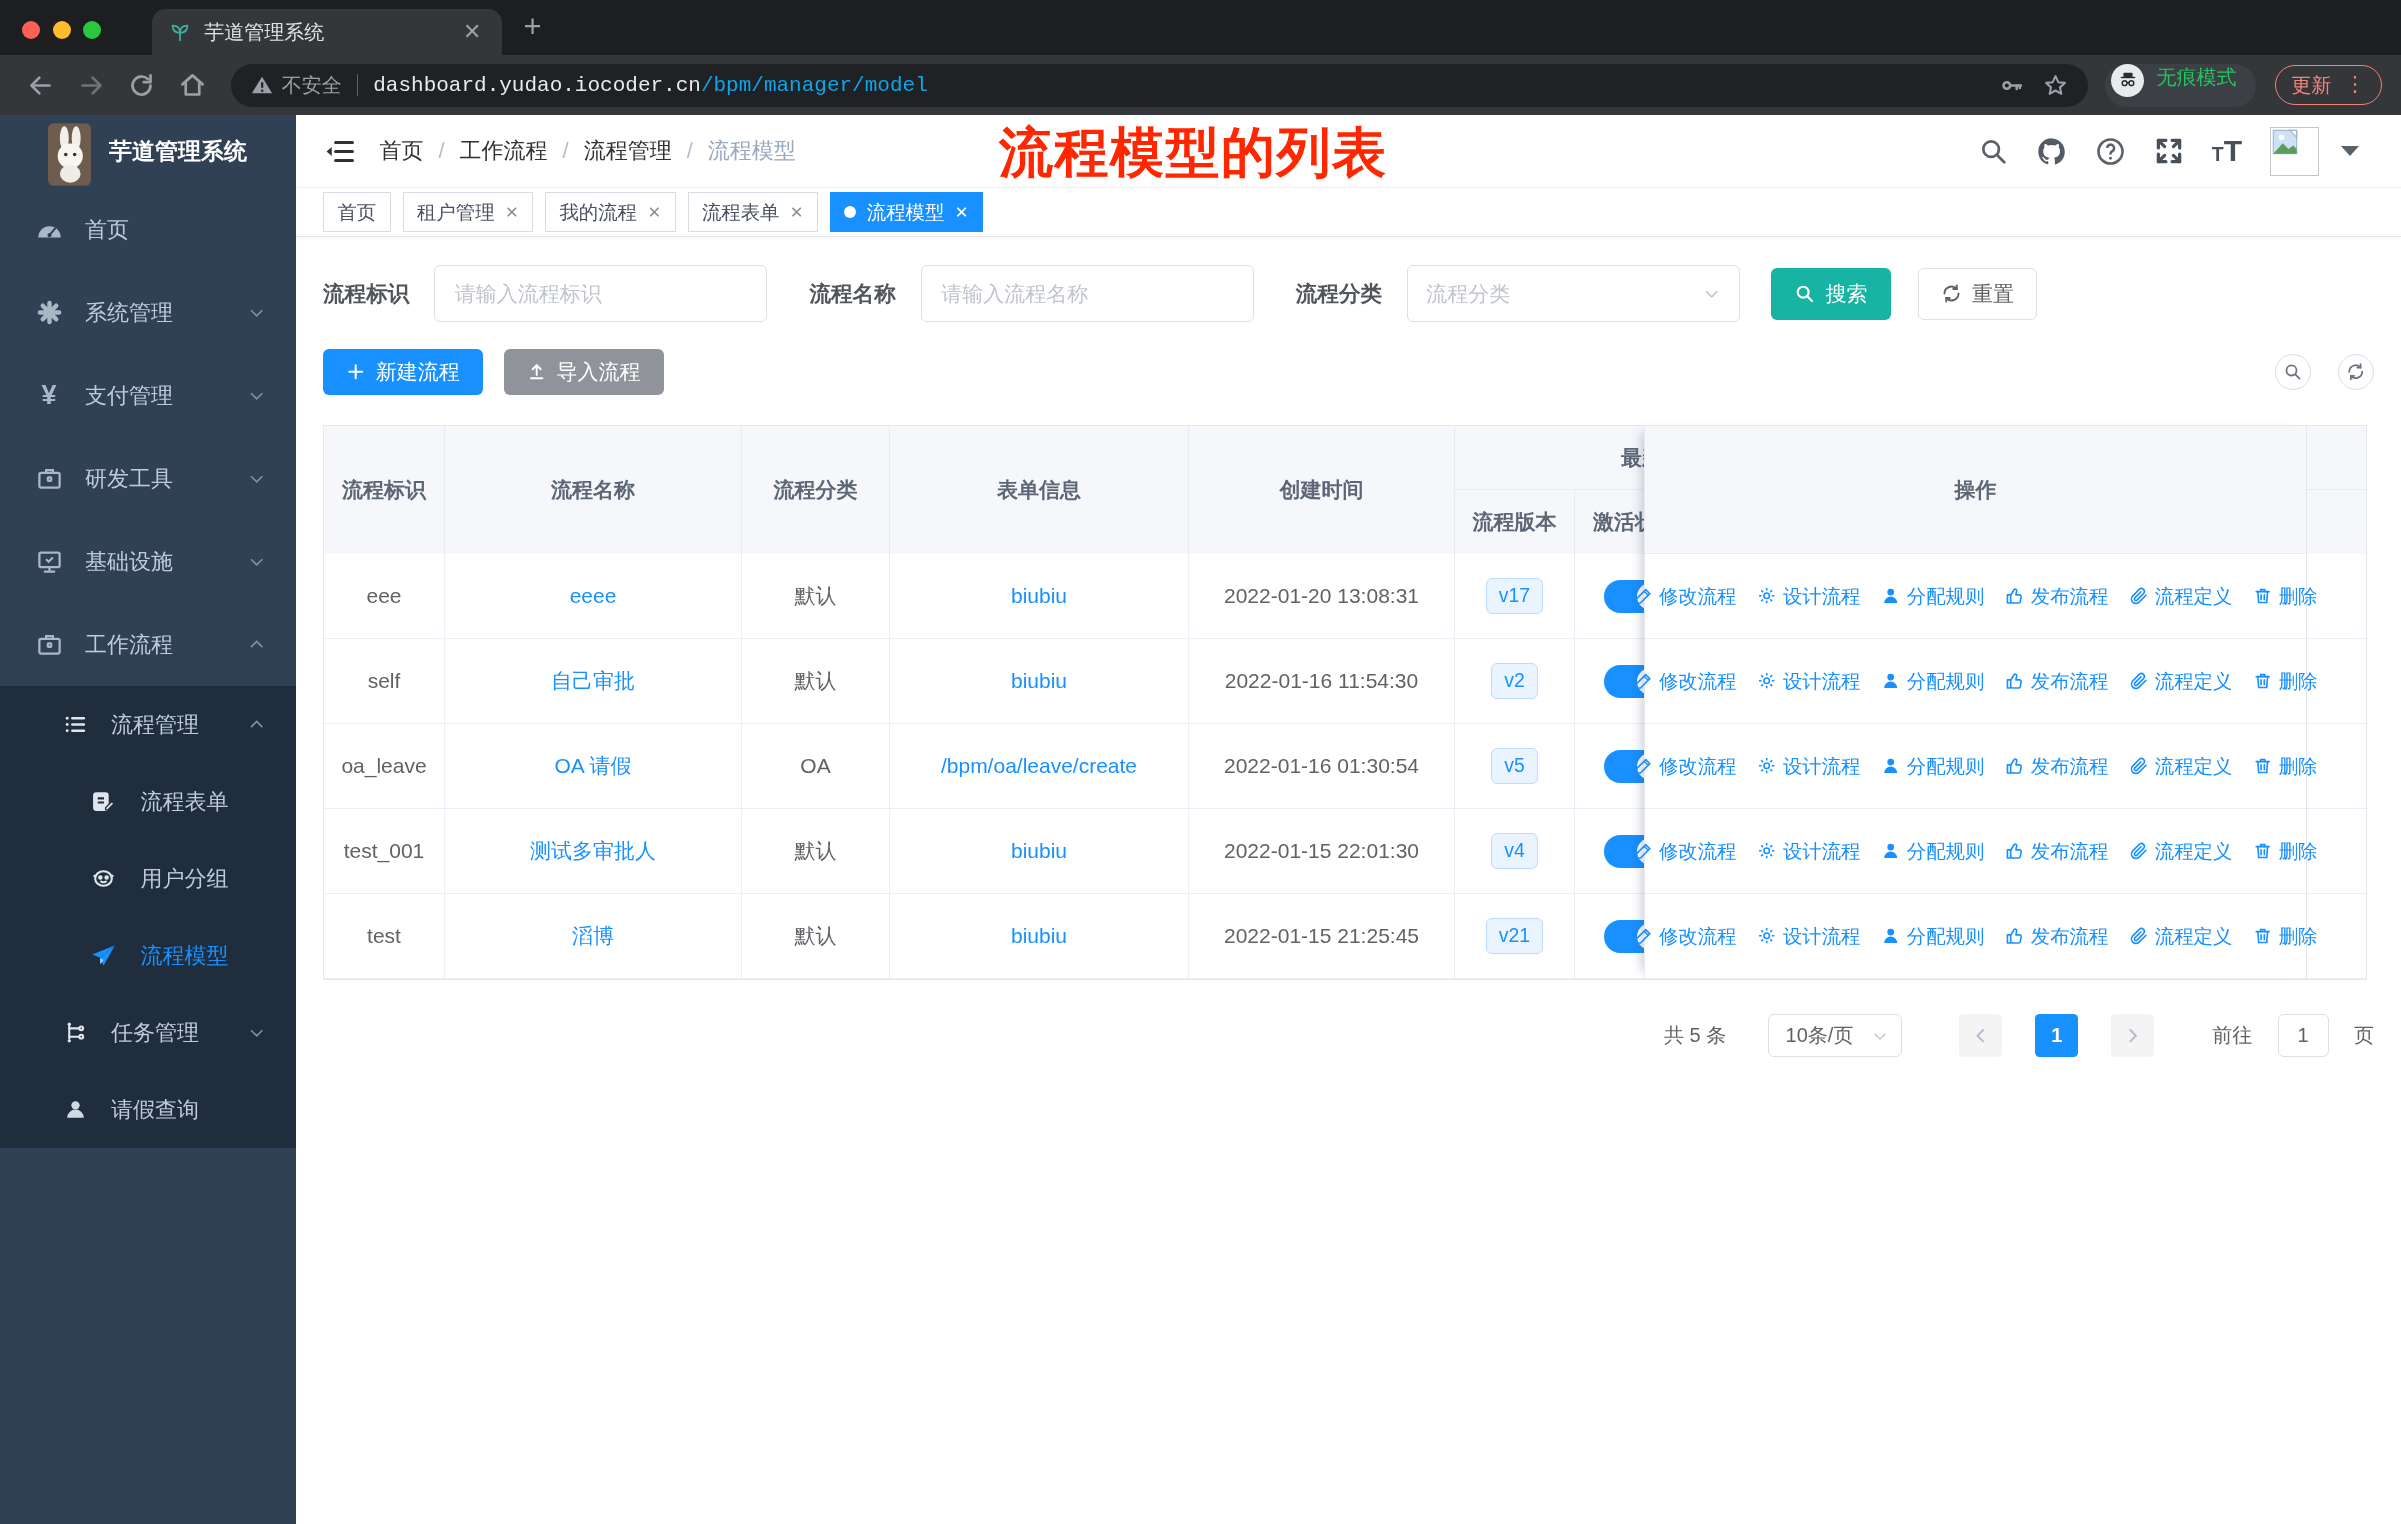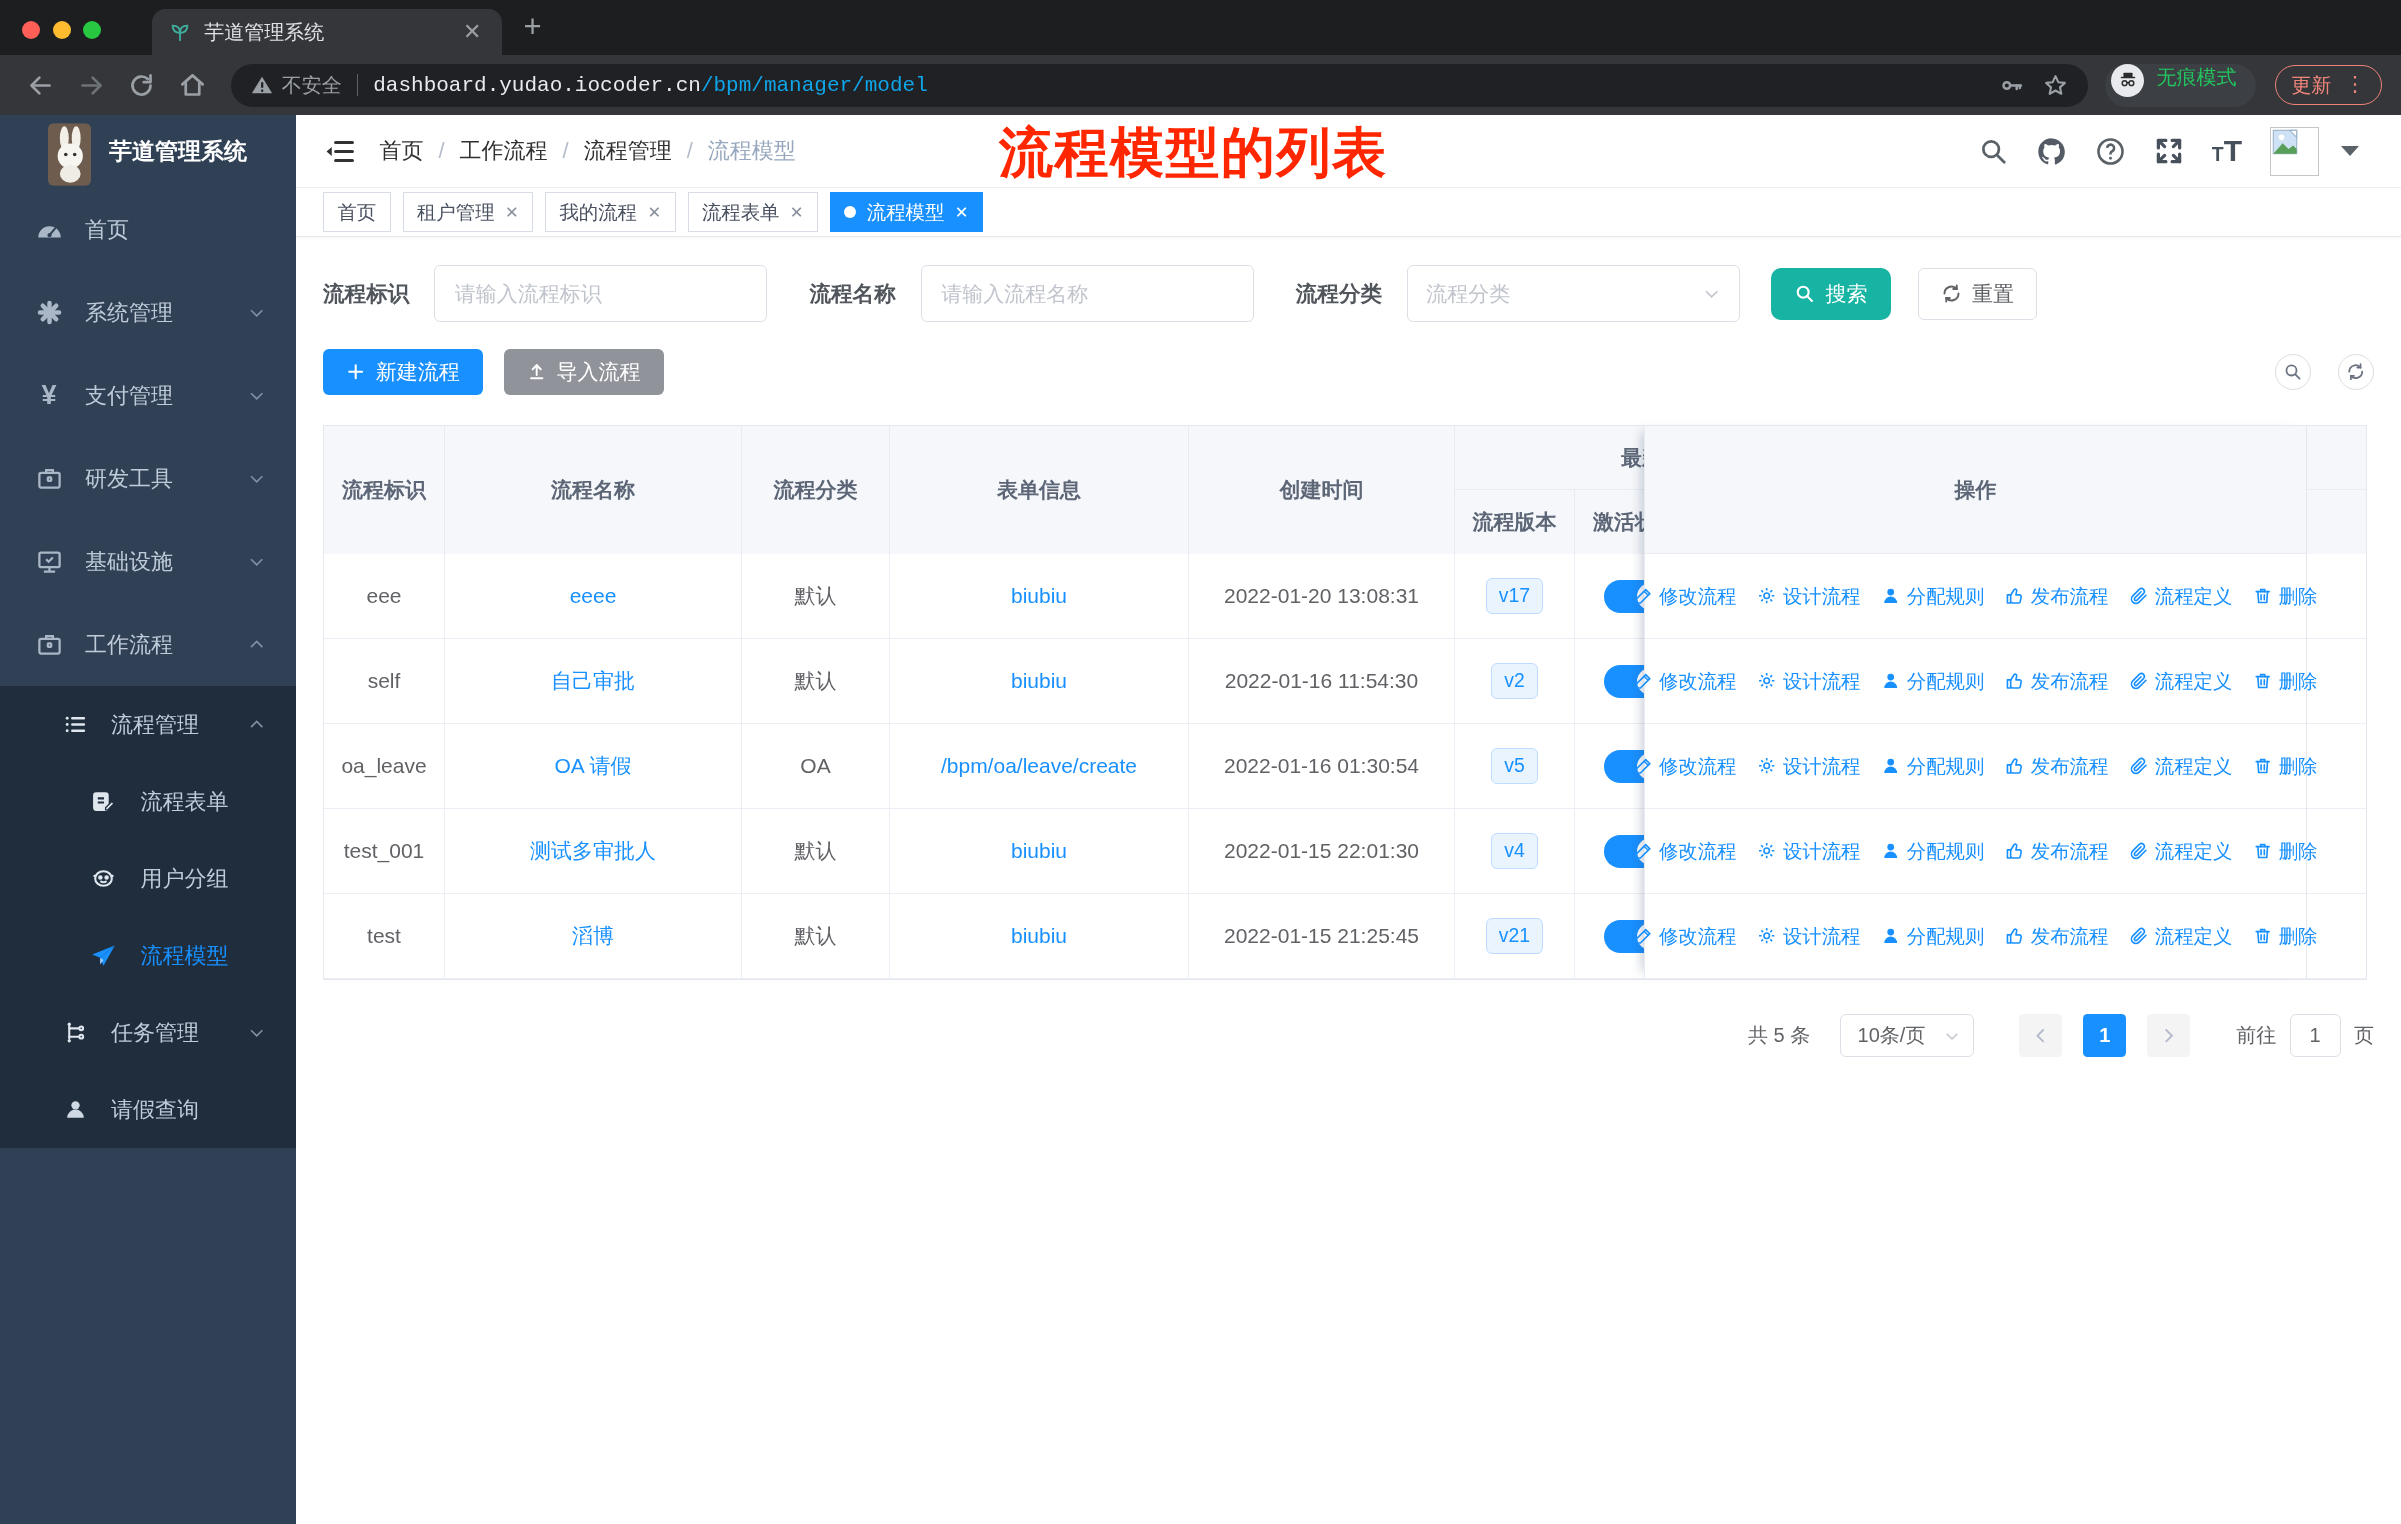--- a/index.html
+++ b/index.html
@@ -86,21 +86,21 @@
     font-size:21px; color:#606266; padding:0 19.4px; outline:none;
     font-family:"Liberation Sans","DejaVu Sans",sans-serif; }
   .f-input::placeholder { color:#c0c4cc; }
   .f-select { width:333px; height:57px; border:1.5px solid #dcdfe6; border-radius:6px; margin-left:25px;
     display:flex; align-items:center; justify-content:space-between; padding:0 18px; }
   .f-select .sel-ph { color:#c0c4cc; font-size:21px; }
   .sel-chev { color:#c0c4cc; }
   .gap56 { width:42px; flex:none; }
   .btn { height:52px; border-radius:6px; display:inline-flex; align-items:center; justify-content:center;
     gap:10.4px; font-size:21px; padding:0 22px; border:1.5px solid transparent; white-space:nowrap; }
-  .btn-search { background:#17b3a3; color:#fff; margin-left:31px;border-radius:10px; }
+  .btn-search { background:#17b3a3; color:#fff; margin-left:31px; }
   .btn-reset { background:#fff; color:#606266; border-color:#dcdfe6; margin-left:27px; }
   .toolbar-row { margin-top:27px; display:flex; align-items:center;justify-content:flex-end; }
   .btn-create { background:#1890ff; color:#fff; height:46px; }
   .btn-import { background:#909399; color:#fff; height:46px; margin-left:21px; }
   .mini-circles { margin-left:auto; display:flex; gap:27px; }
   .mini-btn { width:36px; height:36px; border-radius:50%; border:1.5px solid #d9dce3; background:#fff;
     display:flex; align-items:center; justify-content:center; color:#6b7280; }
 
   
   .tbl { margin-top:30px; width:2044px; position:relative; font-size:21px; color:#606266; }
@@ -132,21 +132,21 @@
     border-right:0.7px solid #e4e7ed; border-left:0.7px solid #e8ebf2; }
   .fixed-head { height:128px; background:#f5f7fa; border-bottom:0.7px solid #e8ebf2;
     display:flex; align-items:center; justify-content:center; font-weight:bold; color:#5c6676; }
   .ops-tr { display:flex; align-items:center; justify-content:center; gap:21px; height:85px;
     border-bottom:0.7px solid #ebeef5; padding:0 7.4px; }
   .act { display:inline-flex; align-items:center; gap:6px; color:#1890ff; font-size:19.4px;
     text-decoration:none; white-space:nowrap; cursor:pointer; }
 
   
   .pager { margin-top:34px; display:flex; align-items:center; justify-content:flex-end;
-    font-size:20px; color:#606266; }
+    font-size:20px; color:#606266;gap:12px; }
   .pg-total { margin-right:30px; white-space:nowrap; }
   .pg-size { width:134px; height:43px; border:1.5px solid #dcdfe6; border-radius:6px; display:flex;
     align-items:center; justify-content:space-between; padding:0 12px 0 16.4px; margin-right:45px; }
   .pg-btn { width:43px; height:43px; background:#f4f4f5; border-radius:4.5px; display:flex;
     align-items:center; justify-content:center; color:#b4bccc; font-size:22px; }
   .pg-page { width:43px; height:43px; background:#1890ff; color:#fff; border-radius:4.5px;
     display:flex; align-items:center; justify-content:center; margin:0 21px; font-weight:bold; }
   .pg-goto { margin-left:46px; white-space:nowrap; }
   .pg-input { width:51px; height:43px; border:1.5px solid #dcdfe6; border-radius:6px; text-align:center;
     font-size:20px; color:#606266; margin:0 13.4px; outline:none;

